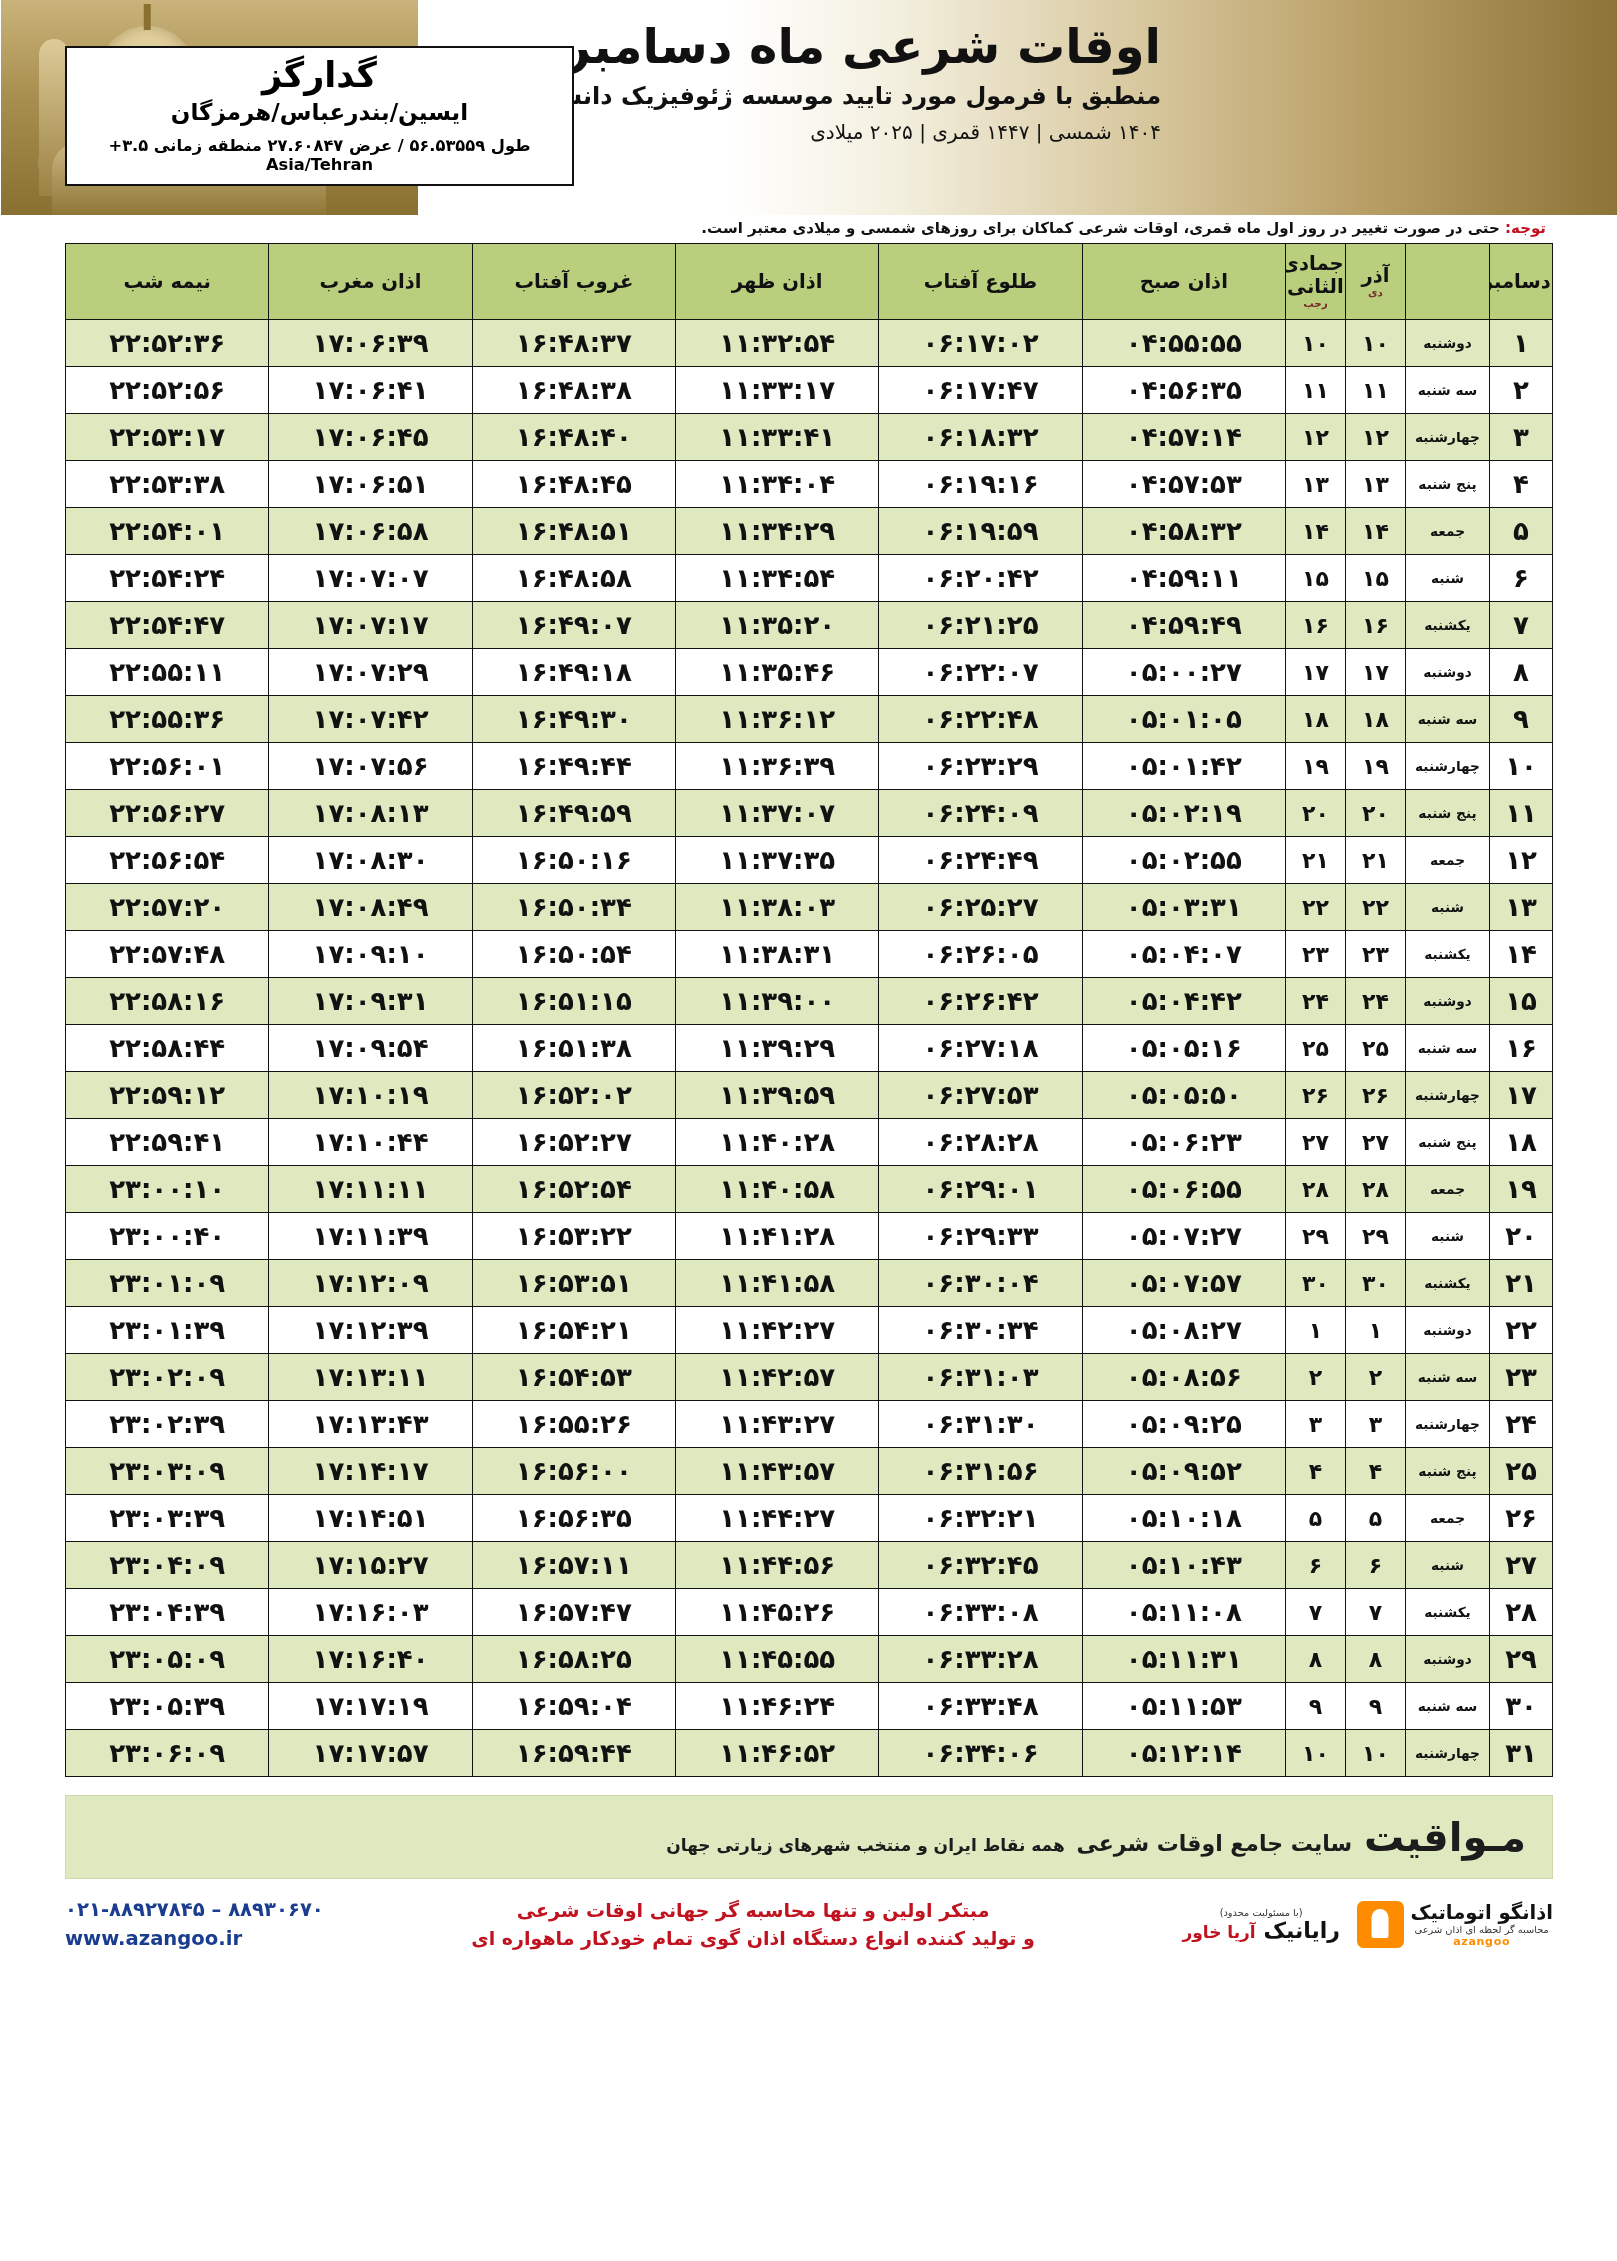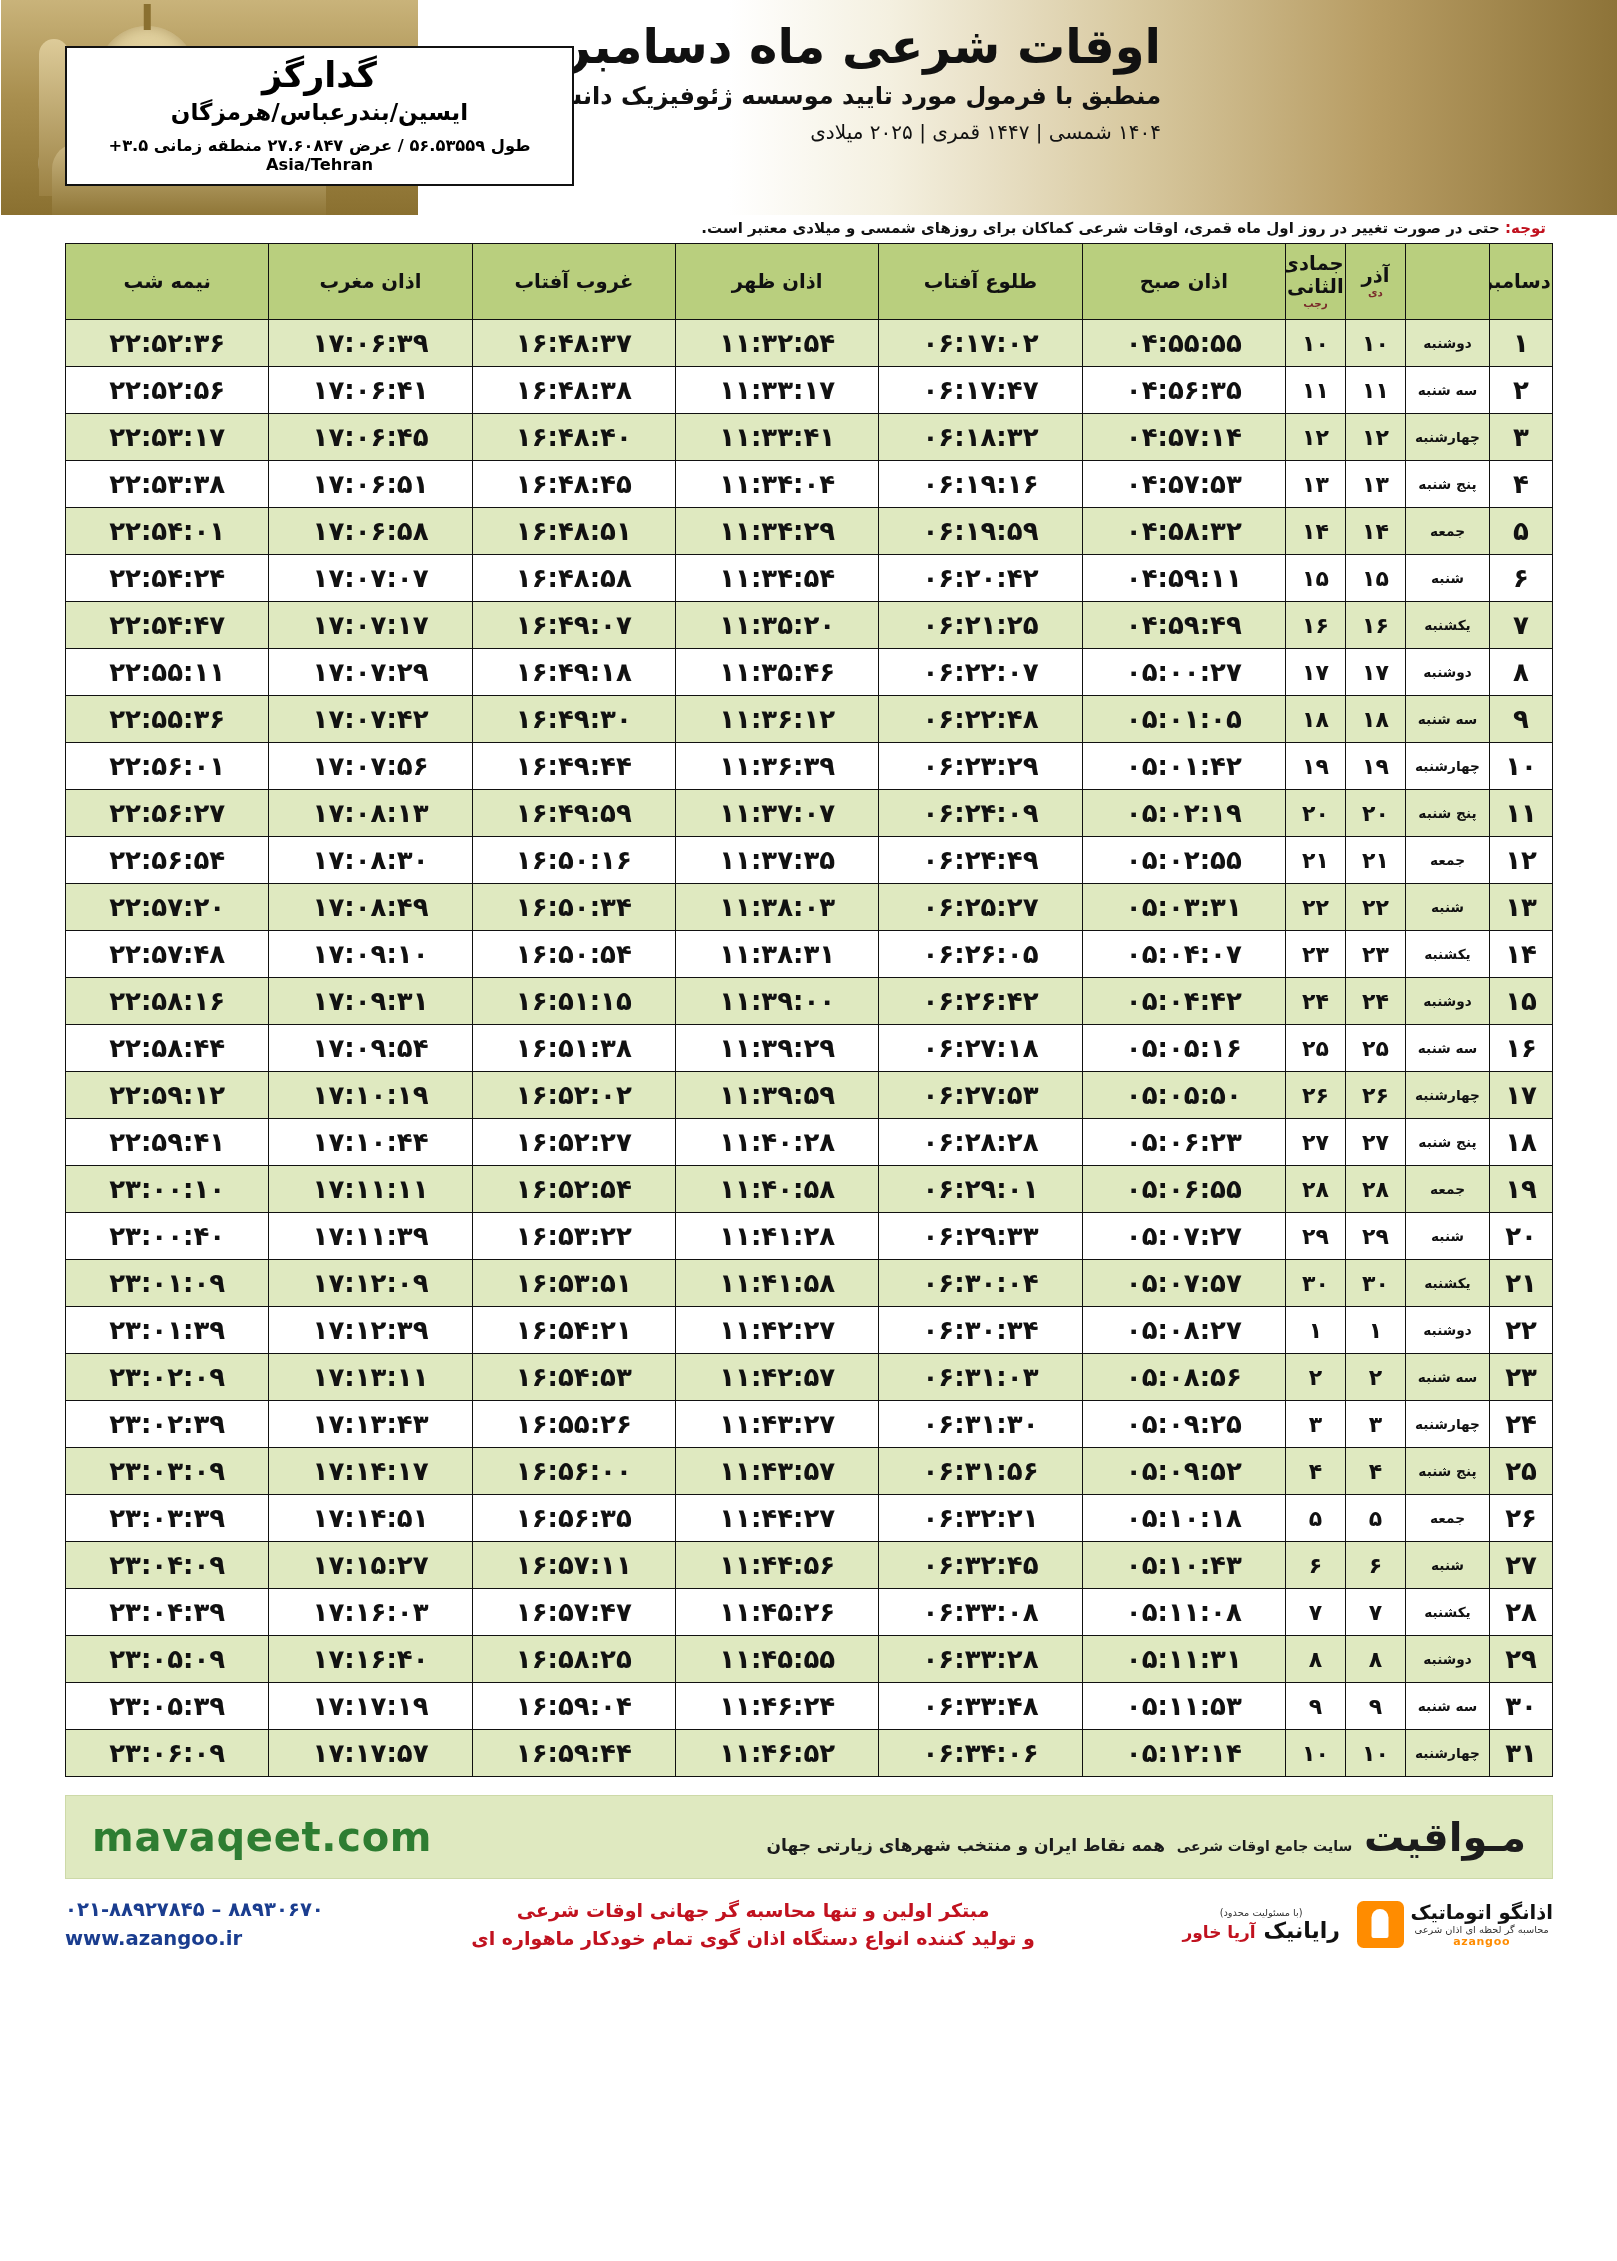--- a/index.html
+++ b/index.html
@@ -175,21 +175,21 @@
     gap: 11.7px;
     direction: rtl;
   }
   .brand-name {
     font-size: 40px;
     font-weight: bold;
     color: #1c1c1c;
     letter-spacing: 1.3px;
   }
   .brand-tag {
-    font-size: 14px;
+    font-size: 22px;
     font-weight: bold;
     color: #1c1c1c;
   }
   .brand-desc {
     font-size: 17px;
     font-weight: bold;
     color: #1c1c1c;
     direction: rtl;
   }
   .site-url {
@@ -692,21 +692,20 @@
         </tbody>
     </table>
   </div>
 
   <div class="footer-green">
     <div class="brand-right">
       <span class="brand-name">مـواقیت</span>
       <span class="brand-tag">سایت جامع اوقات شرعی</span>
       <span class="brand-desc">همه نقاط ایران و منتخب شهرهای زیارتی جهان</span>
     </div>
-    <div class="site-url">mavaqeet.com</div>
   </div>
 
   <div class="footer-bottom">
     <div class="logos">
       <div class="logo-azangoo">
         <div class="txt">
           <div class="fa">اذانگو اتوماتیک</div>
           <div class="small" style="font-size:9.8px;color:#333;">محاسبه گر لحظه ای اذان شرعی</div>
           <div class="en">azangoo</div>
         </div>

